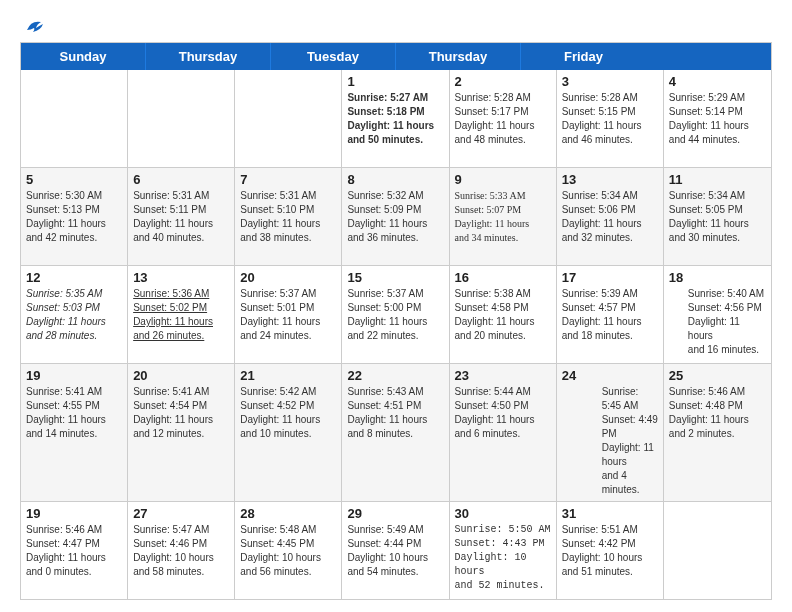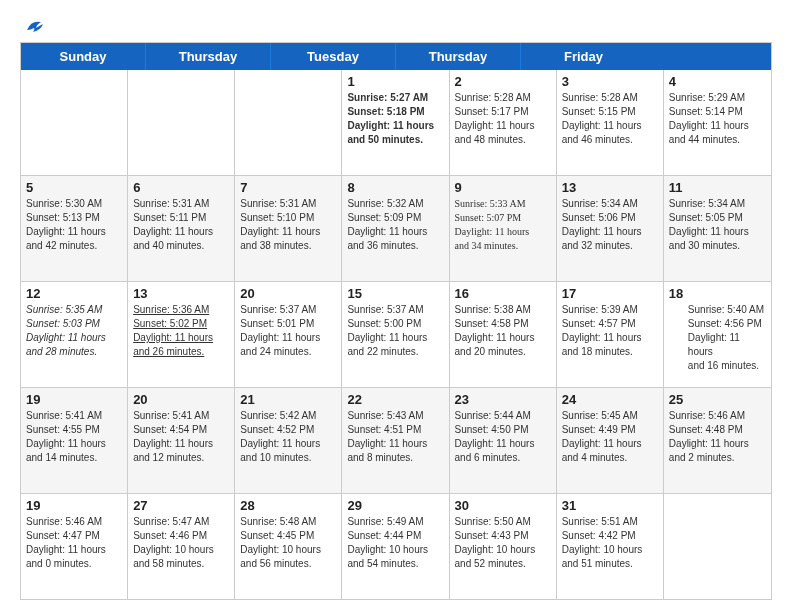--- a/index.html
+++ b/index.html
@@ -302,21 +302,21 @@
           </div>
           <div class="cal-cell">
             <span class="day-number">23</span>
             <div class="info" style="white-space: pre-line;">Sunrise: 5:44 AM
 Sunset: 4:50 PM
 Daylight: 11 hours
 and 6 minutes.</div>
           </div>
           <div class="cal-cell">
             <span class="day-number">24</span>
-            <div class="info" style="white-space: pre-line;">Sunrise: 5:45 AM
+            <div class="info" style="white-space: pre-line; margin-left: 40px;">Sunrise: 5:45 AM
 Sunset: 4:49 PM
 Daylight: 11 hours
 and 4 minutes.</div>
           </div>
           <div class="cal-cell">
             <span class="day-number">25</span>
             <div class="info" style="white-space: pre-line;">Sunrise: 5:46 AM
 Sunset: 4:48 PM
 Daylight: 11 hours
 and 2 minutes.</div>
@@ -346,21 +346,21 @@
           </div>
           <div class="cal-cell">
             <span class="day-number">29</span>
             <div class="info" style="white-space: pre-line;">Sunrise: 5:49 AM
 Sunset: 4:44 PM
 Daylight: 10 hours
 and 54 minutes.</div>
           </div>
           <div class="cal-cell">
             <span class="day-number">30</span>
-            <div class="info" style="white-space: pre-line;">Sunrise: 5:50 AM
+            <div class="info" style="white-space: pre-line; font-family: Liberation Mono, monospace;">Sunrise: 5:50 AM
 Sunset: 4:43 PM
 Daylight: 10 hours
 and 52 minutes.</div>
           </div>
           <div class="cal-cell">
             <span class="day-number">31</span>
             <div class="info" style="white-space: pre-line;">Sunrise: 5:51 AM
 Sunset: 4:42 PM
 Daylight: 10 hours
 and 51 minutes.</div>

